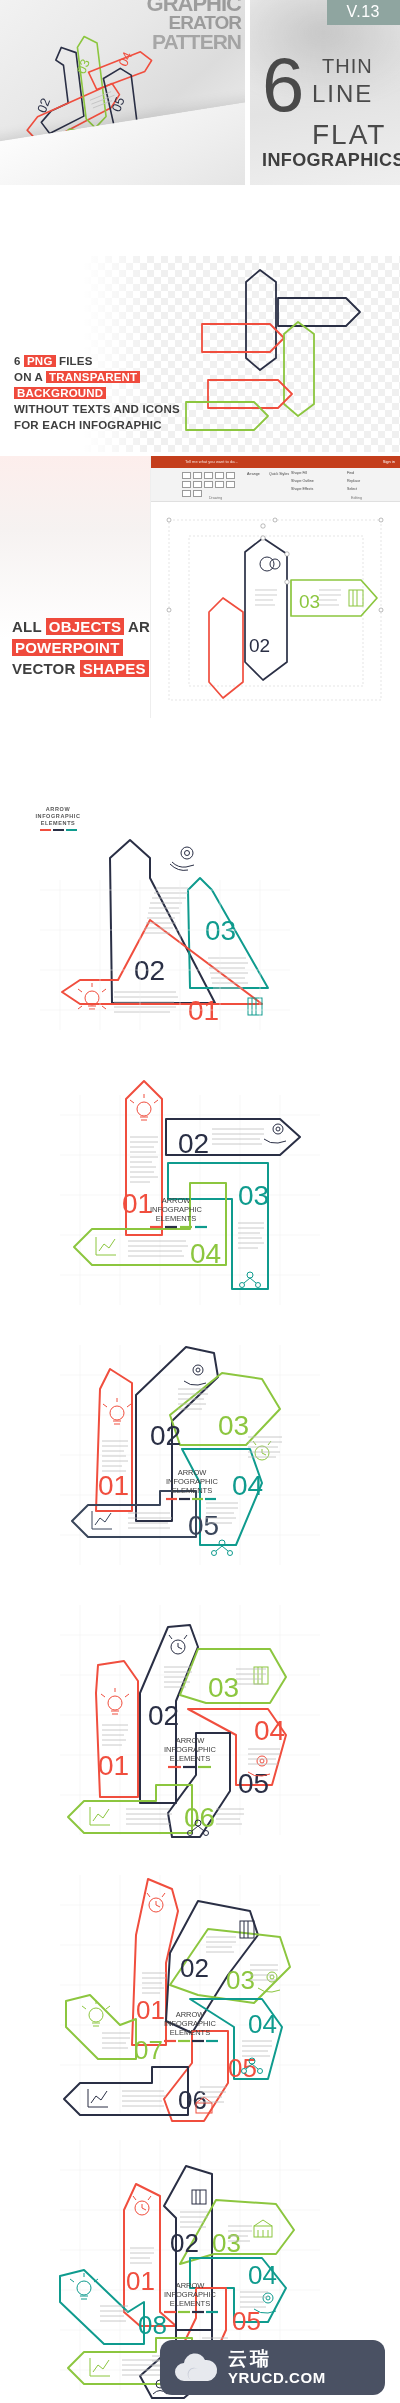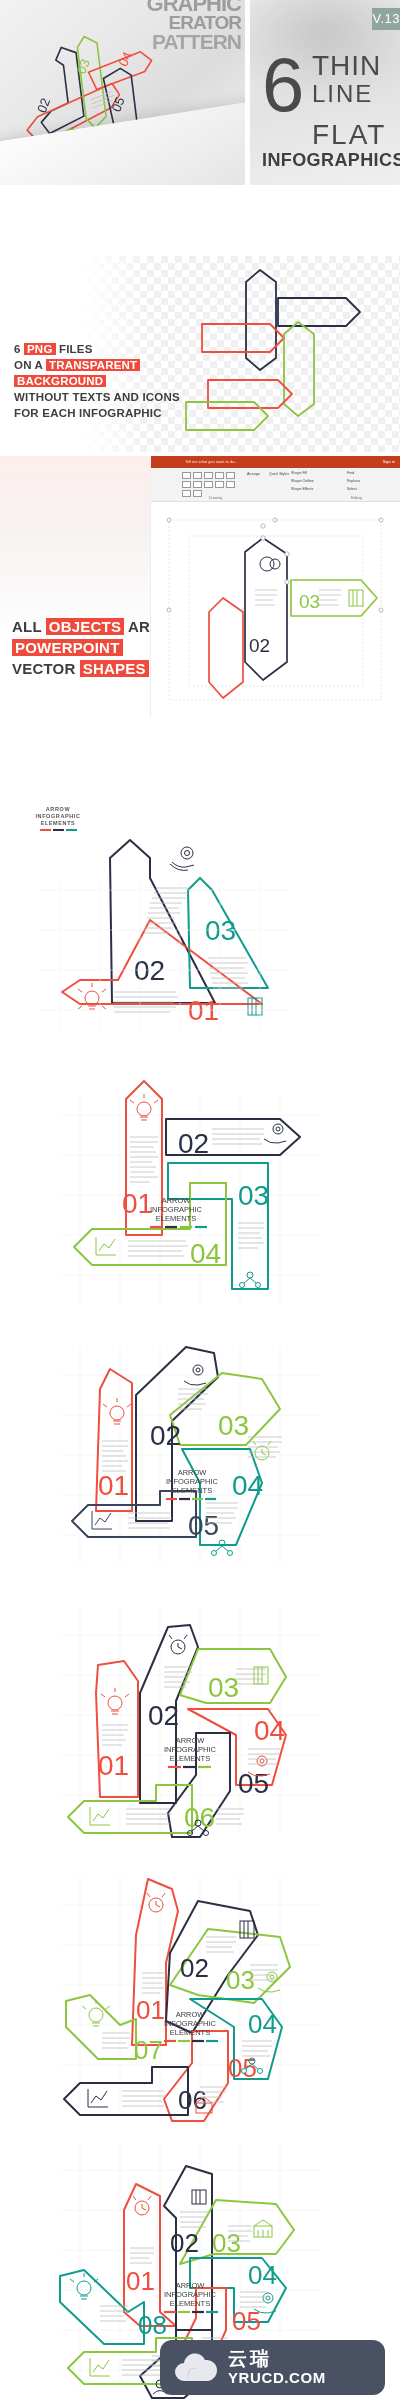--- a/index.html
+++ b/index.html
@@ -34,29 +34,29 @@
     width:155px; height:185px; position:relative;
     background:linear-gradient(170deg,#ededed 0%,#e3e3e3 55%,#efefef 100%);
     border-left:5px solid #fff; overflow:hidden;
   }
   .hero-right:before{
     content:""; position:absolute; left:-30px; top:-50px; width:230px; height:150px;
     background:radial-gradient(ellipse at 45% 55%, rgba(120,120,120,.30), rgba(200,200,200,0) 62%);
     filter:blur(6px);
   }
   .vbadge{
-    position:absolute; right:0; top:8px; background:#8fa5a0; color:#fff;
-    font-size:13px; letter-spacing:.5px; padding:3px 0 4px; font-weight:normal;
+    position:absolute; right:0; top:0; background:#8fa5a0; color:#fff;
+    font-size:16px; letter-spacing:.5px; padding:3px 20px 4px; font-weight:normal;
   }
   .bigsix{
     position:absolute; left:12px; top:52px; font-size:76px; line-height:66px;
     color:#4a4a4a; font-weight:normal; font-family:"Liberation Sans", sans-serif;
   }
   .titlestack{ position:absolute; left:62px; top:55px; color:#4a4a4a; text-align:left; }
-  .titlestack .l1{ font-size:28px; letter-spacing:1px; line-height:22px;}
+  .titlestack .l1{ font-size:20px; letter-spacing:1px; line-height:22px;margin-left:10px;}
   .titlestack .l2{ font-size:24px; letter-spacing:2px; line-height:26px; margin-top:4px;}
   .titlestack .l3{ font-size:28px; letter-spacing:2px; line-height:26px; margin-top:15px;}
   .infog{ position:absolute; left:12px; top:150px; font-size:18px; font-weight:bold;
     letter-spacing:.4px; color:#3f3f3f; }
 
   
   .formats{
     position:absolute; left:0; top:190px; width:400px; height:62px;
     background:linear-gradient(180deg,#efefef 0%,#e6e6e6 50%,#ededed 100%);
     display:flex; align-items:center; justify-content:center; gap:16px;
@@ -81,21 +81,21 @@
       linear-gradient(45deg,#f0f0f0 25%,transparent 25%,transparent 75%,#f0f0f0 75%),
       linear-gradient(45deg,#f0f0f0 25%,transparent 25%,transparent 75%,#f0f0f0 75%);
     background-size:14px 14px;
     background-position:0 0, 7px 7px;
     overflow:hidden;
   }
   .sec-png:before{
     content:""; position:absolute; left:0; top:0; width:150px; height:196px;
     background:linear-gradient(90deg,#fff 55%,rgba(255,255,255,0));
   }
-  .png-copy{ position:absolute; left:14px; top:86px; z-index:4; }
+  .png-copy{ position:absolute; left:14px; top:98px; z-index:4; }
   .png-copy .ln{ font-size:11.5px; font-weight:bold; color:#3e3e3e; line-height:15px; letter-spacing:.2px;
     margin-bottom:1px; white-space:nowrap;}
   .hl{ background:#ef4a3c; color:#fff; padding:0 3px; }
   .png-art{ position:absolute; left:150px; top:6px; width:250px; height:190px; }
 
   
   .sec-ppt{ position:absolute; left:0; top:456px; width:400px; height:262px; background:#fff; overflow:hidden;}
   .ppt-left{
     position:absolute; left:0; top:0; width:150px; height:262px;
     background:linear-gradient(180deg,#fdeeec 0%,#f6f2f1 28%,#ffffff 70%);

